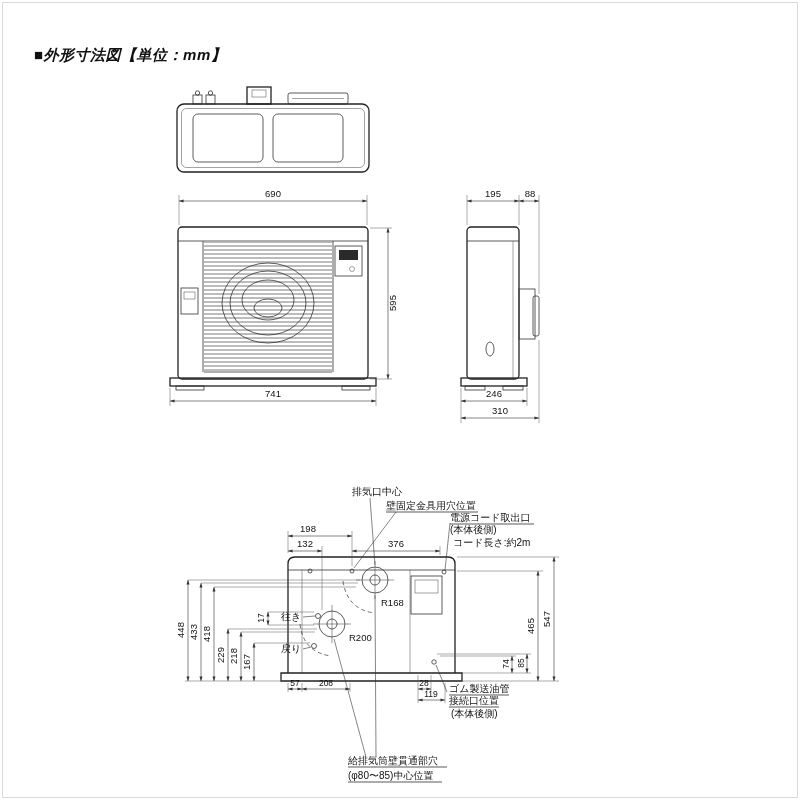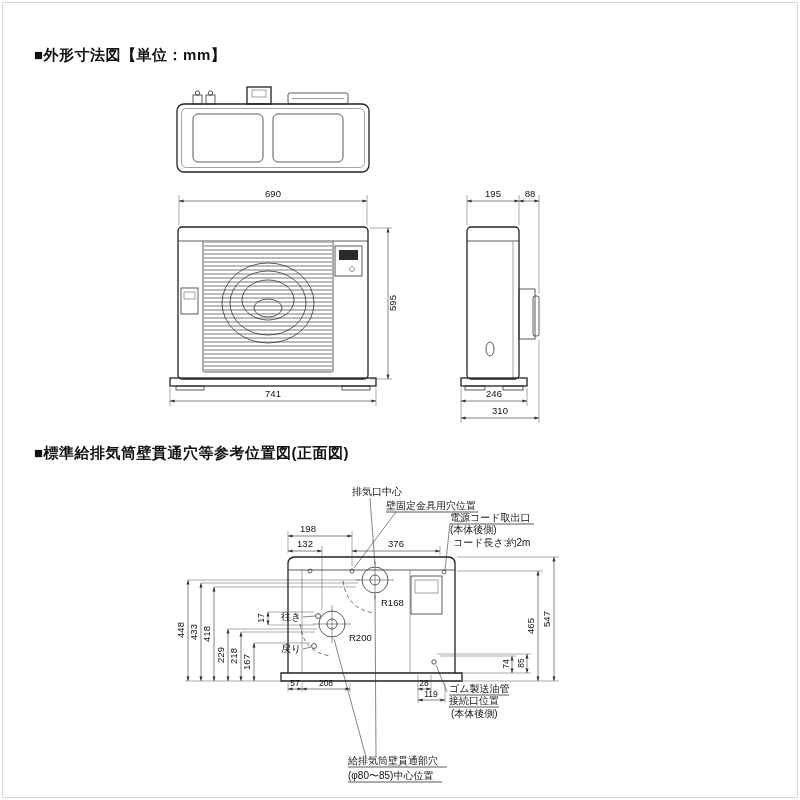--- a/index.html
+++ b/index.html
@@ -1,21 +1,21 @@
 <!DOCTYPE html>
 <html><head>
 <meta charset="utf-8">
 <style>
   html,body{margin:0;padding:0;background:#fff;}
   .page{position:relative;width:800px;height:800px;background:#fff;overflow:hidden;
         font-family:"Liberation Sans","DejaVu Sans",sans-serif;}
   .page-border{position:absolute;inset:2px;border:1px solid #d9d9d9;pointer-events:none;}
   .sec-title{position:absolute;left:34px;font-size:15px;font-weight:bold;color:#111;
              letter-spacing:0.5px;}
-  #title1{top:46px;}
+  #title1{top:46px;font-style:italic;}
   #title2{top:444px;}
   svg{position:absolute;left:0;top:0;}
   svg text{font-family:"Liberation Sans","DejaVu Sans",sans-serif;fill:#111;}
   .t9{font-size:9.5px;}
   .t8{font-size:8.5px;}
   .t10{font-size:10px;}
   .o1{fill:none;stroke:#222;stroke-width:1.3;}
   .o2{fill:none;stroke:#333;stroke-width:0.8;}
   .o3{fill:none;stroke:#444;stroke-width:0.5;}
   .xl{stroke:#555;stroke-width:0.5;}
@@ -25,21 +25,20 @@
   .dsh{fill:none;stroke:#333;stroke-width:0.7;stroke-dasharray:4 3;}
   .ul{stroke:#111;stroke-width:0.7;}
 </style>
 </head>
 <body>
 
 <div class="page">
   <div class="page-border"></div>
 
   <div id="title1" class="sec-title">■外形寸法図【単位：mm】</div>
-  <div id="title2" class="sec-title">■標準給排気筒壁貫通穴等参考位置図(正面図)</div>
 
   <svg width="800" height="800" viewBox="0 0 800 800">
     <defs>
       <marker id="ae" viewBox="0 0 10 10" refX="9.5" refY="5" markerWidth="8" markerHeight="8" orient="auto">
         <path d="M0,1.8 L9.5,5 L0,8.2 Z" fill="#333"></path>
       </marker>
       <marker id="as" viewBox="0 0 10 10" refX="0.5" refY="5" markerWidth="8" markerHeight="8" orient="auto">
         <path d="M10,1.8 L0.5,5 L10,8.2 Z" fill="#333"></path>
       </marker>
       <pattern id="hl" width="4" height="4" patternUnits="userSpaceOnUse">

